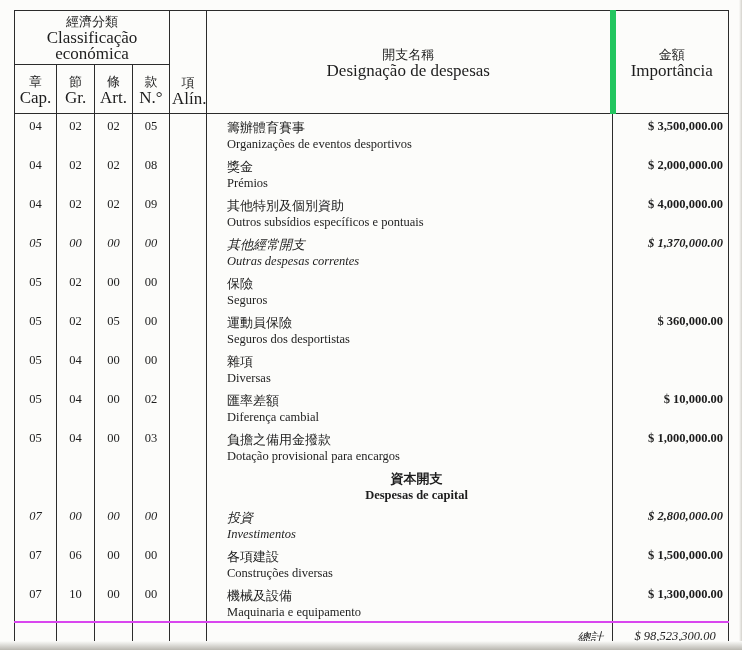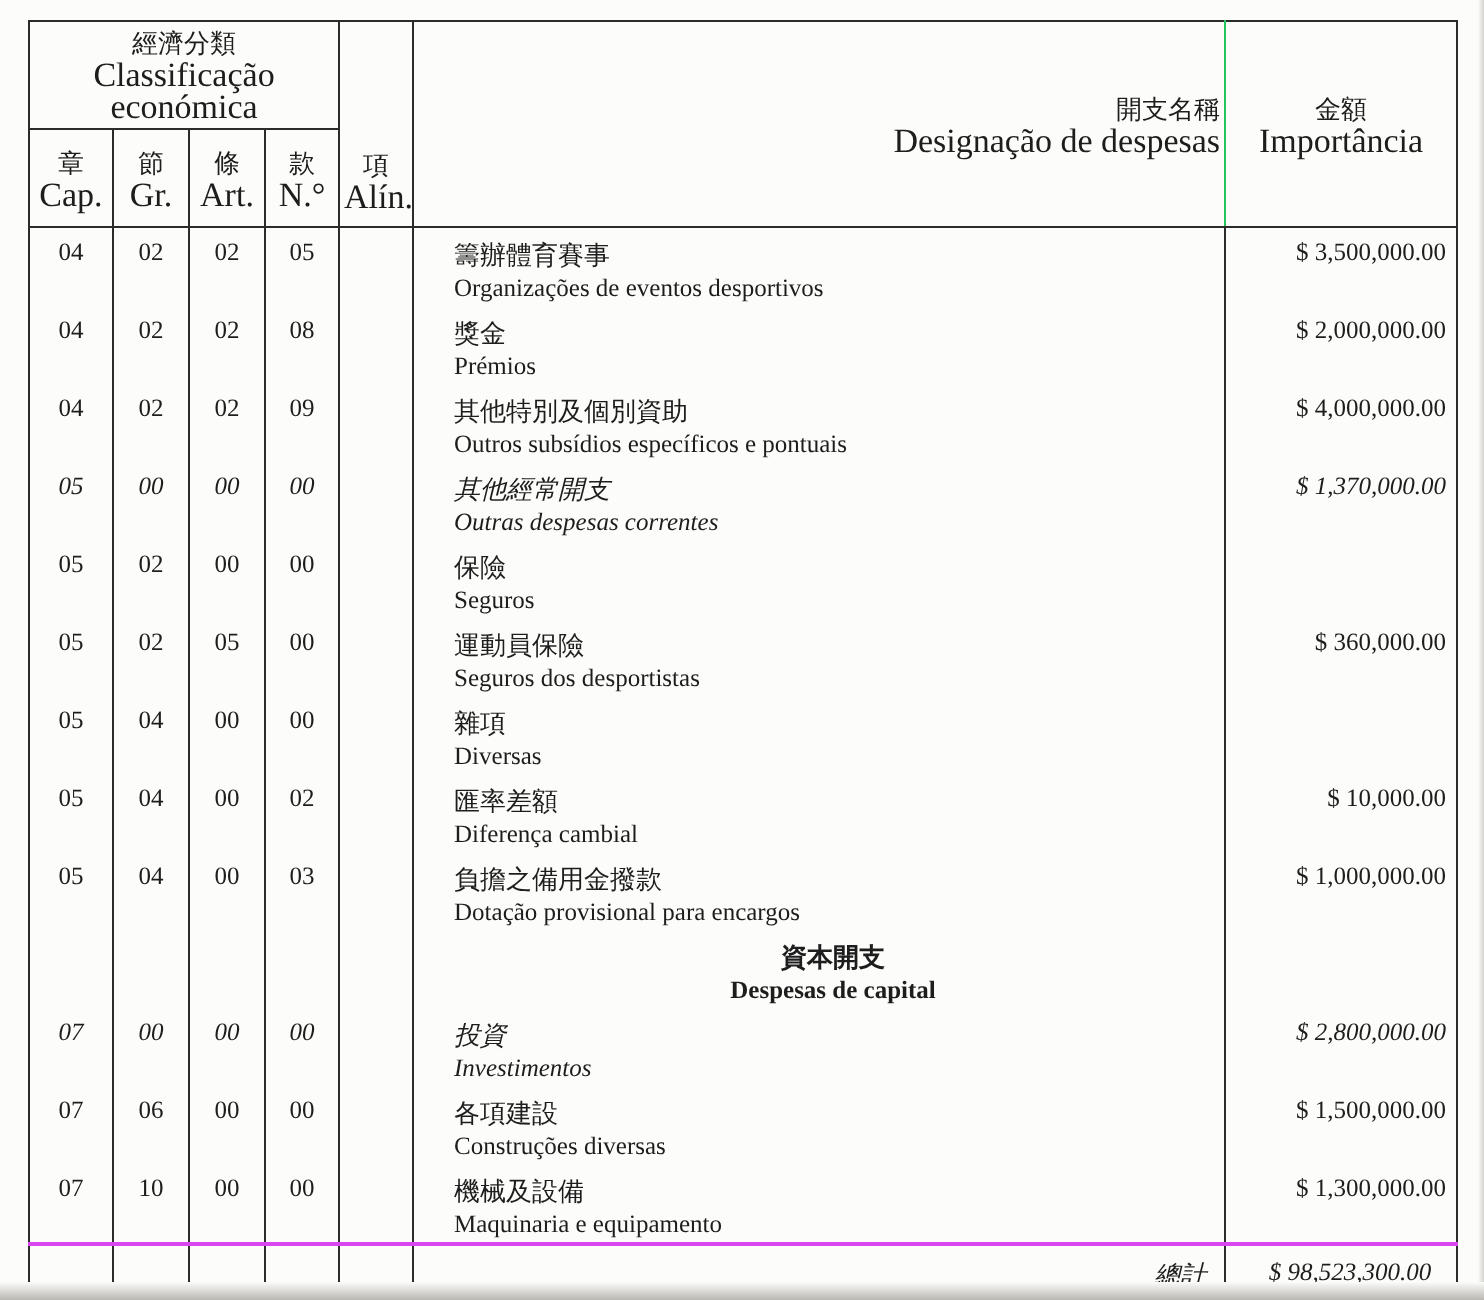--- a/index.html
+++ b/index.html
@@ -51,21 +51,21 @@
     text-align: center;
     vertical-align: middle;
     padding: 2px;
   }
   
   table.budget { border: 1px solid #2b2b2b; }
 
   
   th.econ-head { border-bottom: 1px solid #2b2b2b; border-right: 1px solid #2b2b2b; height: 36px; }
   th.alin-head { border-right: 1px solid #2b2b2b; border-bottom: 1px solid #2b2b2b; vertical-align: bottom; padding-bottom: 6px; }
-  th.desig-head { border-right: 1px solid #22c55e; border-bottom: 1px solid #2b2b2b; text-align: right; }
+  th.desig-head { border-right: 6px solid #22c55e; border-bottom: 1px solid #2b2b2b; }
   th.amount-head { border-bottom: 1px solid #2b2b2b; }
   tr.header-row-2 th { border-bottom: 1px solid #2b2b2b; height: 44px; }
   tr.header-row-2 th.has-right { border-right: 1px solid #2b2b2b; }
 
   .hline-zh { font-size: 13px; line-height: 17px; }
   .hline-pt { font-size: 17px; line-height: 16px; }
 
   
   tbody td {
     vertical-align: top;
@@ -79,20 +79,21 @@
   }
   td.desig-cell {
     border-right: 1px solid #2b2b2b;
     padding-left: 20px;
     padding-right: 6px;
   }
   td.amount-cell {
     text-align: right;
     font-size: 12.5px;
     padding-right: 5px;
+    font-weight: bold;
   }
   .line-zh { font-size: 13px; line-height: 17px; white-space: nowrap; }
   .line-pt { font-size: 12.5px; line-height: 16px; white-space: nowrap; }
 
   td.section-cell { text-align: center; }
   td.section-cell .line-zh,
   td.section-cell .line-pt { font-weight: bold; white-space: normal; }
 
   .italic { font-style: italic; }
   .italic .line-zh, .italic .line-pt { font-style: italic; }

